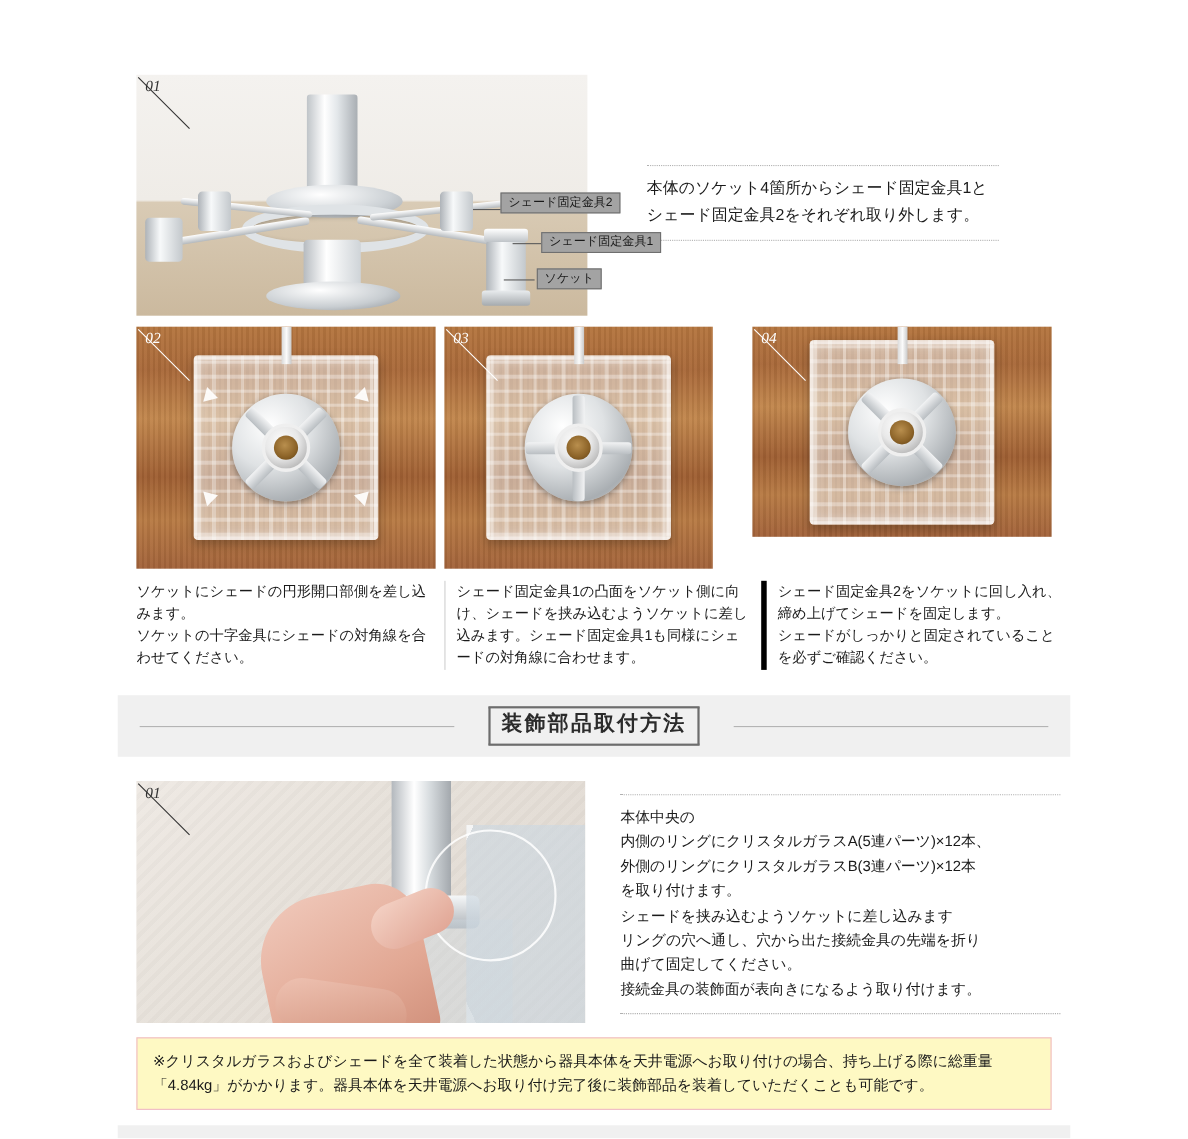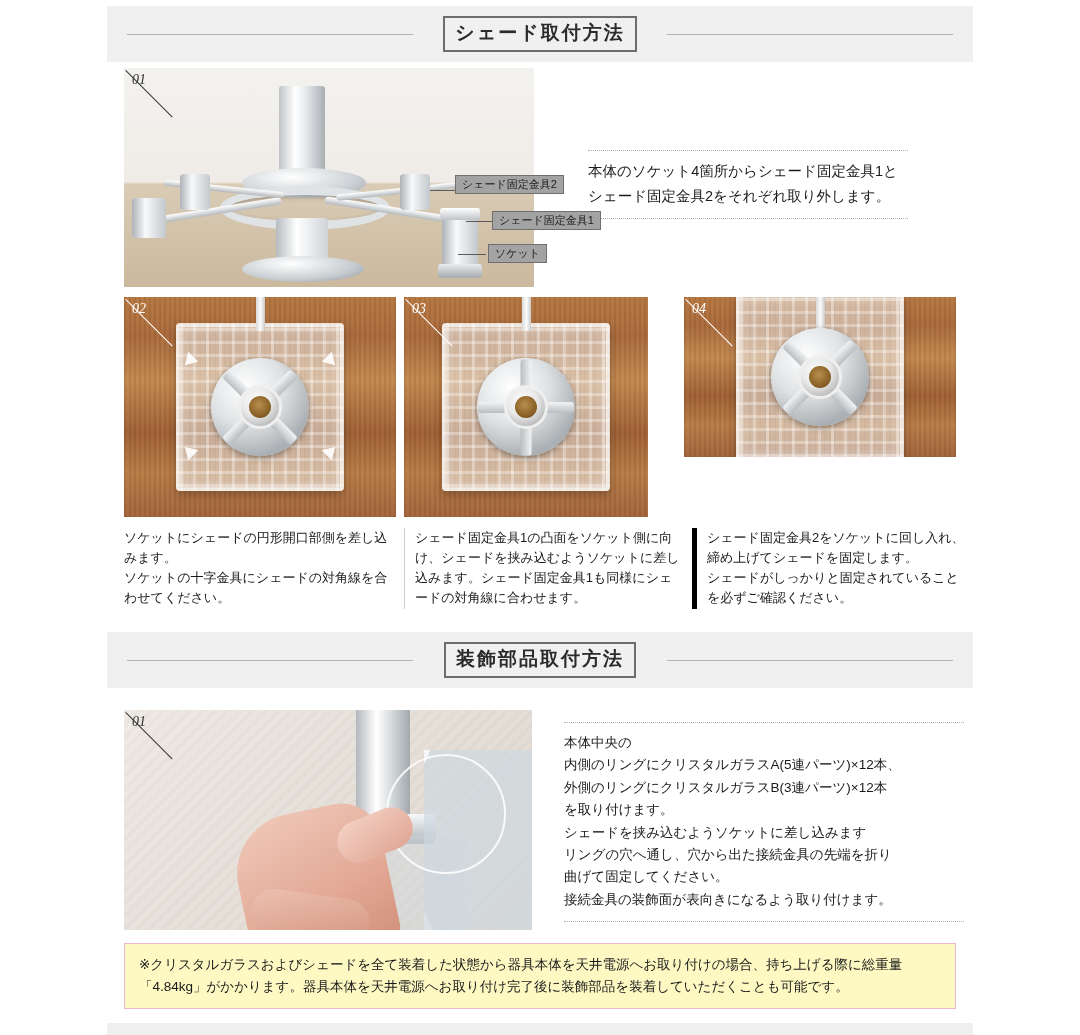--- a/index.html
+++ b/index.html
@@ -100,21 +100,21 @@
   }
   
   .wood {
     background:
       repeating-linear-gradient(90deg, rgba(0,0,0,0.05) 0 2px, rgba(255,255,255,0.03) 2px 5px),
       linear-gradient(180deg,#b5763f 0%, #a9693a 18%, #c2874d 38%, #9f5f33 62%, #b87b44 80%, #a2623a 100%);
     text-align: right;
   }
   #photo-s1-02 { left: 124px; top: 297px; width: 272px; height: 220px; }
   #photo-s1-03 { left: 404px; top: 297px; width: 244px; height: 220px; }
-  #photo-s1-04 { left: 684px; top: 297px; width: 272px; height: 160px; }
+  #photo-s1-04 { left: 684px; top: 297px; width: 272px; height: 191px; }
 
   .glass-cube {
     position: absolute;
     left: 50%; top: 50%;
     transform: translate(-50%,-50%);
     width: 168px; height: 168px;
     background:
       repeating-linear-gradient(0deg, rgba(255,255,255,0.38) 0 3px, rgba(255,255,255,0.08) 3px 13px),
       repeating-linear-gradient(90deg, rgba(255,255,255,0.38) 0 3px, rgba(255,255,255,0.08) 3px 13px),
       rgba(235,240,242,0.42);
@@ -249,25 +249,20 @@
     position: absolute;
     left: 107px; top: 1023px; width: 866px; height: 12px;
     background: #f0f0f0;
   }
 </style>
 </head>
 <body>
 
 <div class="page">
 
-  <div class="band" style="top:6px;">
-    <div class="rule left"></div>
-    <div class="rule right"></div>
-    <div class="band-title">シェード取付方法</div>
-  </div>
 
   <div class="photo" id="photo-s1-01">
 
     <div style="position:absolute;left:0;top:0;width:100%;height:100%;">
       <div style="position:absolute;left:155px;top:18px;width:46px;height:88px;background:linear-gradient(90deg,#bfc4c8,#ffffff 35%,#e3e7ea 60%,#a9aeb3);border-radius:3px;"></div>
       <div style="position:absolute;left:118px;top:100px;width:124px;height:30px;border-radius:50%;background:radial-gradient(ellipse at 40% 30%,#ffffff,#cdd2d6 60%,#9ea3a8);"></div>
       <div style="position:absolute;left:96px;top:118px;width:170px;height:44px;border-radius:50%;border:9px solid #dfe3e6;box-shadow:0 2px 5px rgba(0,0,0,.25) inset;"></div>
       <div style="position:absolute;left:152px;top:150px;width:52px;height:46px;background:linear-gradient(90deg,#b6bbc0,#ffffff 40%,#cfd4d8);border-radius:4px;"></div>
       <div style="position:absolute;left:118px;top:188px;width:122px;height:26px;border-radius:50%;background:radial-gradient(ellipse at 40% 30%,#ffffff,#c8cdd1 60%,#8f9499);"></div>
 

